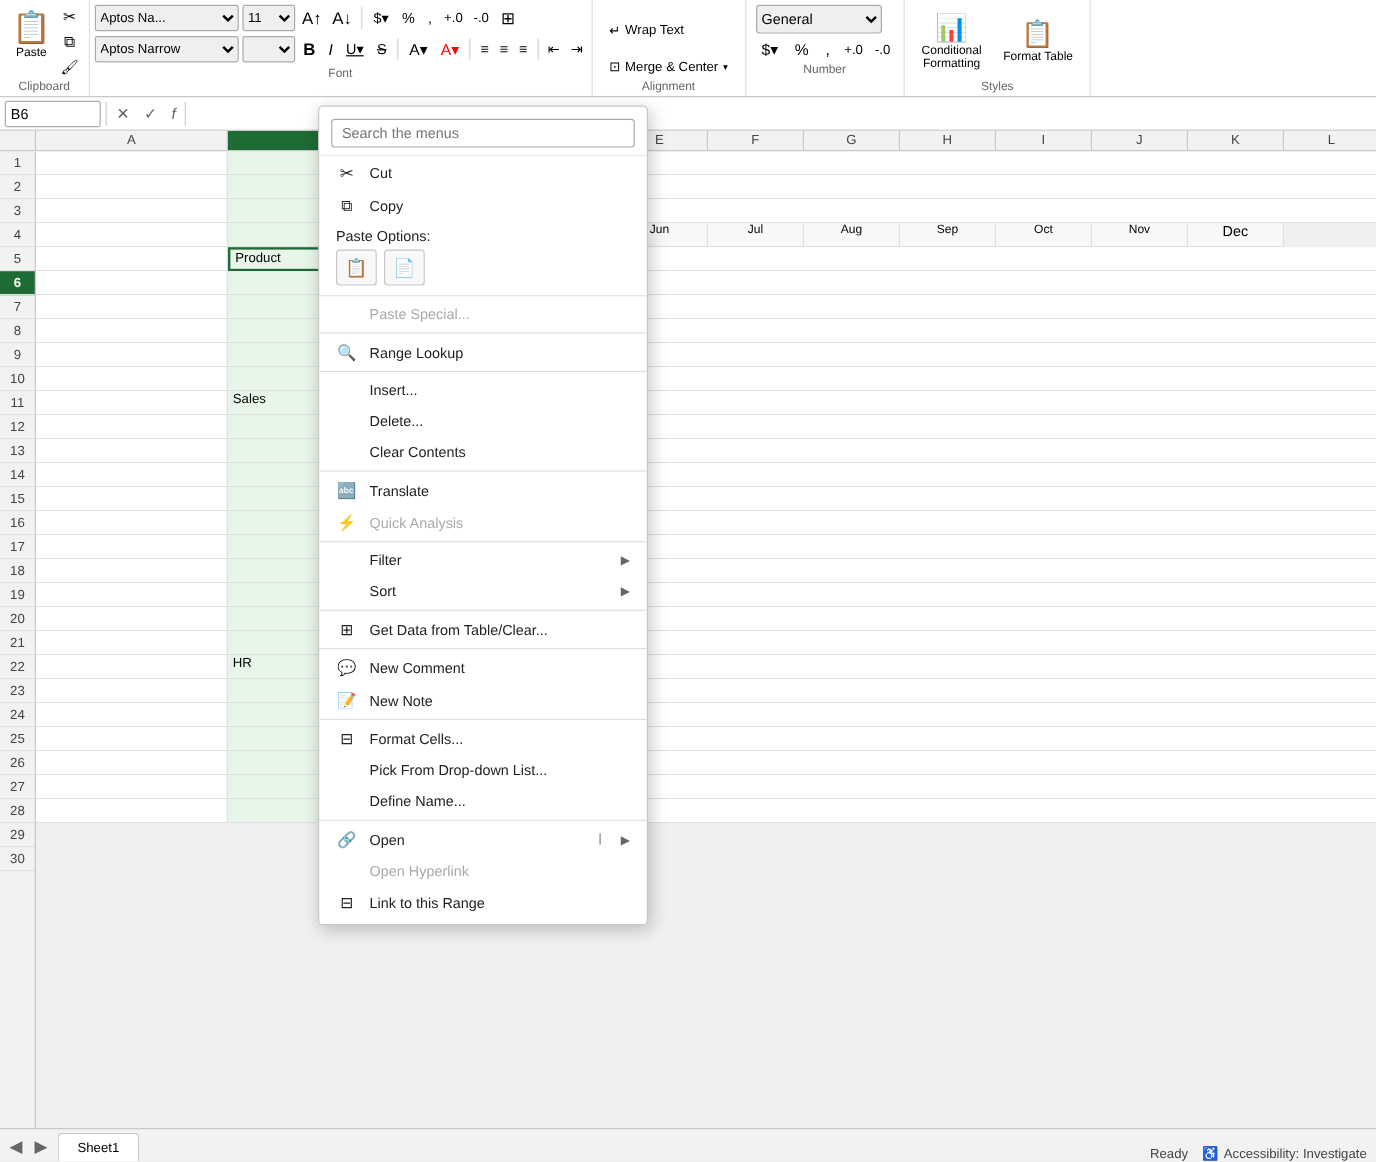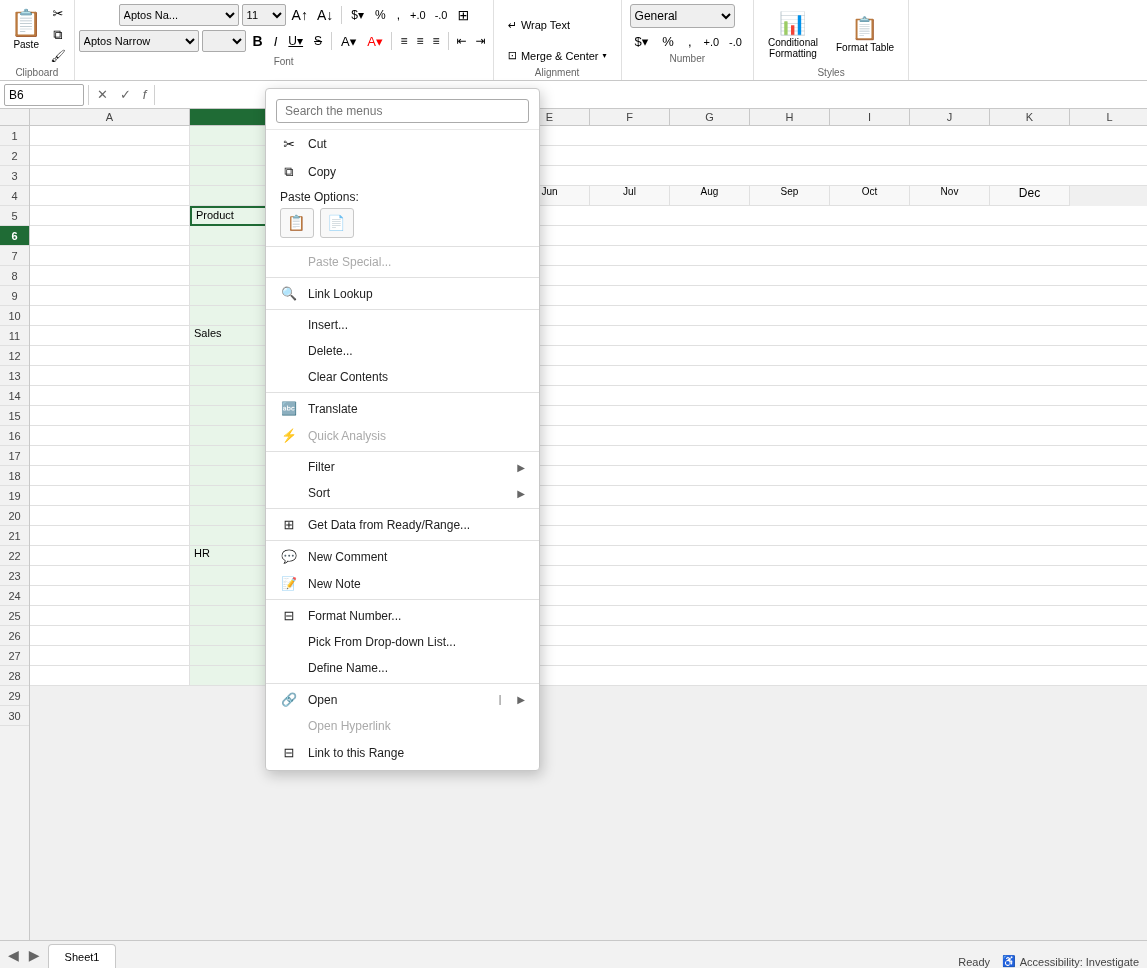--- a/index.html
+++ b/index.html
@@ -30,21 +30,21 @@
           <button style="background:none;border:none;cursor:pointer;padding:2px;font-size:13px;border-radius:2px;" title="Cut">✂</button>
           <button style="background:none;border:none;cursor:pointer;padding:2px;font-size:13px;border-radius:2px;" title="Copy">⧉</button>
           <button style="background:none;border:none;cursor:pointer;padding:2px;font-size:12px;border-radius:2px;" title="Format Painter">🖌</button>
         </div>
       </div>
       <div style="font-size:10px;color:#666;margin-top:2px;">Clipboard</div>
     </div>
 
     <div style="display:flex;flex-direction:column;padding:2px 4px;border-right:1px solid #e0e0e0;">
       <div style="display:flex;align-items:center;gap:3px;padding:2px 0;">
-        <select style="width:120px;height:22px;border:1px solid #ababab;border-radius:2px;font-size:11px;margin-left:40px;">
+        <select style="width:120px;height:22px;border:1px solid #ababab;border-radius:2px;font-size:11px;">
           <option>Aptos Na...</option>
           <option>Aptos Narrow</option>
         </select>
         <select style="width:44px;height:22px;border:1px solid #ababab;border-radius:2px;font-size:11px;">
           <option>11</option>
         </select>
         <button style="background:none;border:none;cursor:pointer;font-size:14px;padding:1px 3px;">A↑</button>
         <button style="background:none;border:none;cursor:pointer;font-size:14px;padding:1px 3px;">A↓</button>
         <div style="width:1px;background:#d0d0d0;height:18px;margin:0 2px;"></div>
         <button style="background:none;border:none;cursor:pointer;font-size:12px;padding:1px 4px;">$▾</button>
@@ -405,21 +405,21 @@
 
       <div style="display:flex;align-items:center;padding:6px 14px;font-size:12px;color:#aaa;gap:10px;">
         <span style="width:18px;"></span>
         <span>Paste Special...</span>
       </div>
 
       <div style="height:1px;background:#e0e0e0;margin:2px 0;"></div>
 
       <div style="display:flex;align-items:center;padding:6px 14px;cursor:pointer;font-size:12px;color:#222;gap:10px;">
         <span style="width:18px;text-align:center;font-size:13px;">🔍</span>
-        <span>Link Lookup</span>
+        <span>Range Lookup</span>
       </div>
 
       <div style="height:1px;background:#e0e0e0;margin:2px 0;"></div>
 
       <div style="display:flex;align-items:center;padding:6px 14px;cursor:pointer;font-size:12px;color:#222;gap:10px;">
         <span style="width:18px;"></span>
         <span>Insert...</span>
       </div>
 
       <div style="display:flex;align-items:center;padding:6px 14px;cursor:pointer;font-size:12px;color:#222;gap:10px;">
@@ -455,40 +455,40 @@
       <div style="display:flex;align-items:center;padding:6px 14px;cursor:pointer;font-size:12px;color:#222;gap:10px;">
         <span style="width:18px;"></span>
         <span style="flex:1;">Sort</span>
         <span style="font-size:10px;color:#666;">▶</span>
       </div>
 
       <div style="height:1px;background:#e0e0e0;margin:2px 0;"></div>
 
       <div style="display:flex;align-items:center;padding:6px 14px;cursor:pointer;font-size:12px;color:#222;gap:10px;">
         <span style="width:18px;text-align:center;font-size:13px;">⊞</span>
-        <span>Get Data from Ready/Range...</span>
+        <span>Get Data from Table/Clear...</span>
       </div>
 
       <div style="height:1px;background:#e0e0e0;margin:2px 0;"></div>
 
       <div style="display:flex;align-items:center;padding:6px 14px;cursor:pointer;font-size:12px;color:#222;gap:10px;">
         <span style="width:18px;text-align:center;font-size:13px;">💬</span>
         <span>New Comment</span>
       </div>
 
       <div style="display:flex;align-items:center;padding:6px 14px;cursor:pointer;font-size:12px;color:#222;gap:10px;">
         <span style="width:18px;text-align:center;font-size:13px;">📝</span>
         <span>New Note</span>
       </div>
 
       <div style="height:1px;background:#e0e0e0;margin:2px 0;"></div>
 
       <div style="display:flex;align-items:center;padding:6px 14px;cursor:pointer;font-size:12px;color:#222;gap:10px;">
         <span style="width:18px;text-align:center;font-size:13px;">⊟</span>
-        <span>Format Number...</span>
+        <span>Format Cells...</span>
       </div>
 
       <div style="display:flex;align-items:center;padding:6px 14px;cursor:pointer;font-size:12px;color:#222;gap:10px;">
         <span style="width:18px;"></span>
         <span>Pick From Drop-down List...</span>
       </div>
 
       <div style="display:flex;align-items:center;padding:6px 14px;cursor:pointer;font-size:12px;color:#222;gap:10px;">
         <span style="width:18px;"></span>
         <span>Define Name...</span>

